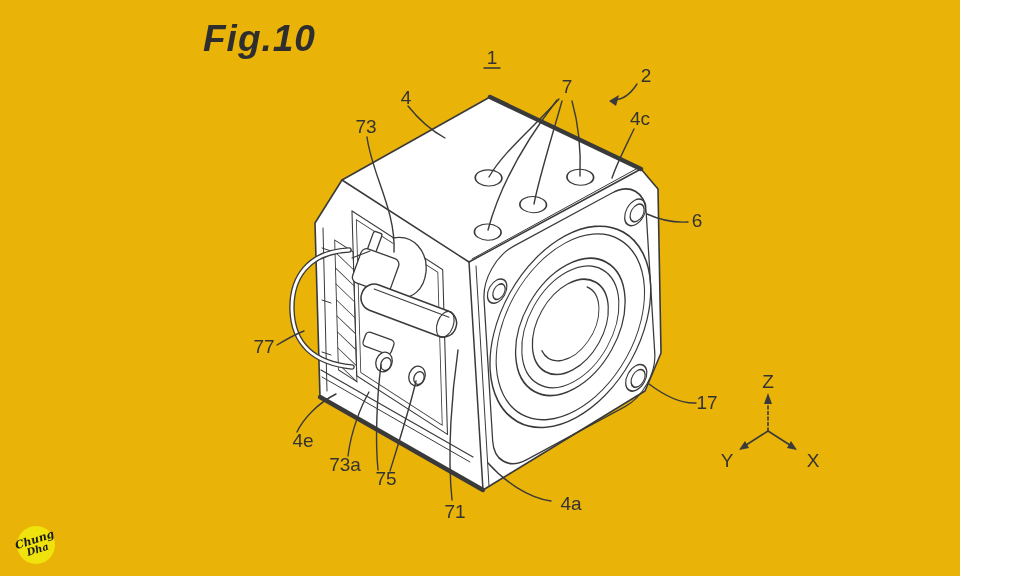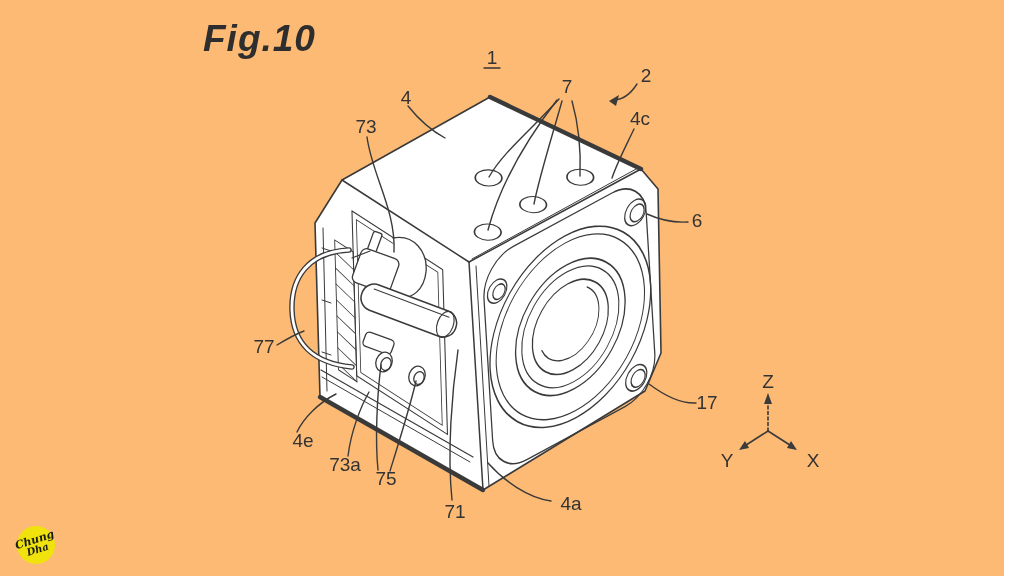--- a/index.html
+++ b/index.html
@@ -1,17 +1,17 @@
 <!DOCTYPE html>
 <html><head>
 <meta charset="utf-8">
 <style>
   html,body{margin:0;padding:0;background:#ffffff;}
-  .stage{position:relative;width:960px;height:576px;background:#fdba74;overflow:hidden;
-         font-family:"Liberation Sans",sans-serif;color:#333;padding-left:44px;}
+  .stage{position:relative;width:960px;height:576px;background:#eab308;overflow:hidden;
+         font-family:"Liberation Sans",sans-serif;color:#333;}
   .fig-title{position:absolute;left:203px;top:18px;font-size:37px;font-weight:bold;
              font-style:italic;letter-spacing:1px;color:#2e2e2e;}
   svg{position:absolute;left:0;top:0;}
   svg text{font-family:"Liberation Sans",sans-serif;font-size:19px;fill:#333;}
   .logo{position:absolute;left:17px;top:526px;width:38px;height:38px;border-radius:50%;
         background:#F0E20C;display:flex;align-items:center;justify-content:center;}
   .logo-inner{transform:rotate(-18deg);text-align:center;
               font-family:"DejaVu Serif",serif;font-style:italic;font-weight:bold;
               color:#1a1a1a;line-height:0.95;}
   .logo-inner .l1{font-size:11px;display:block;}

